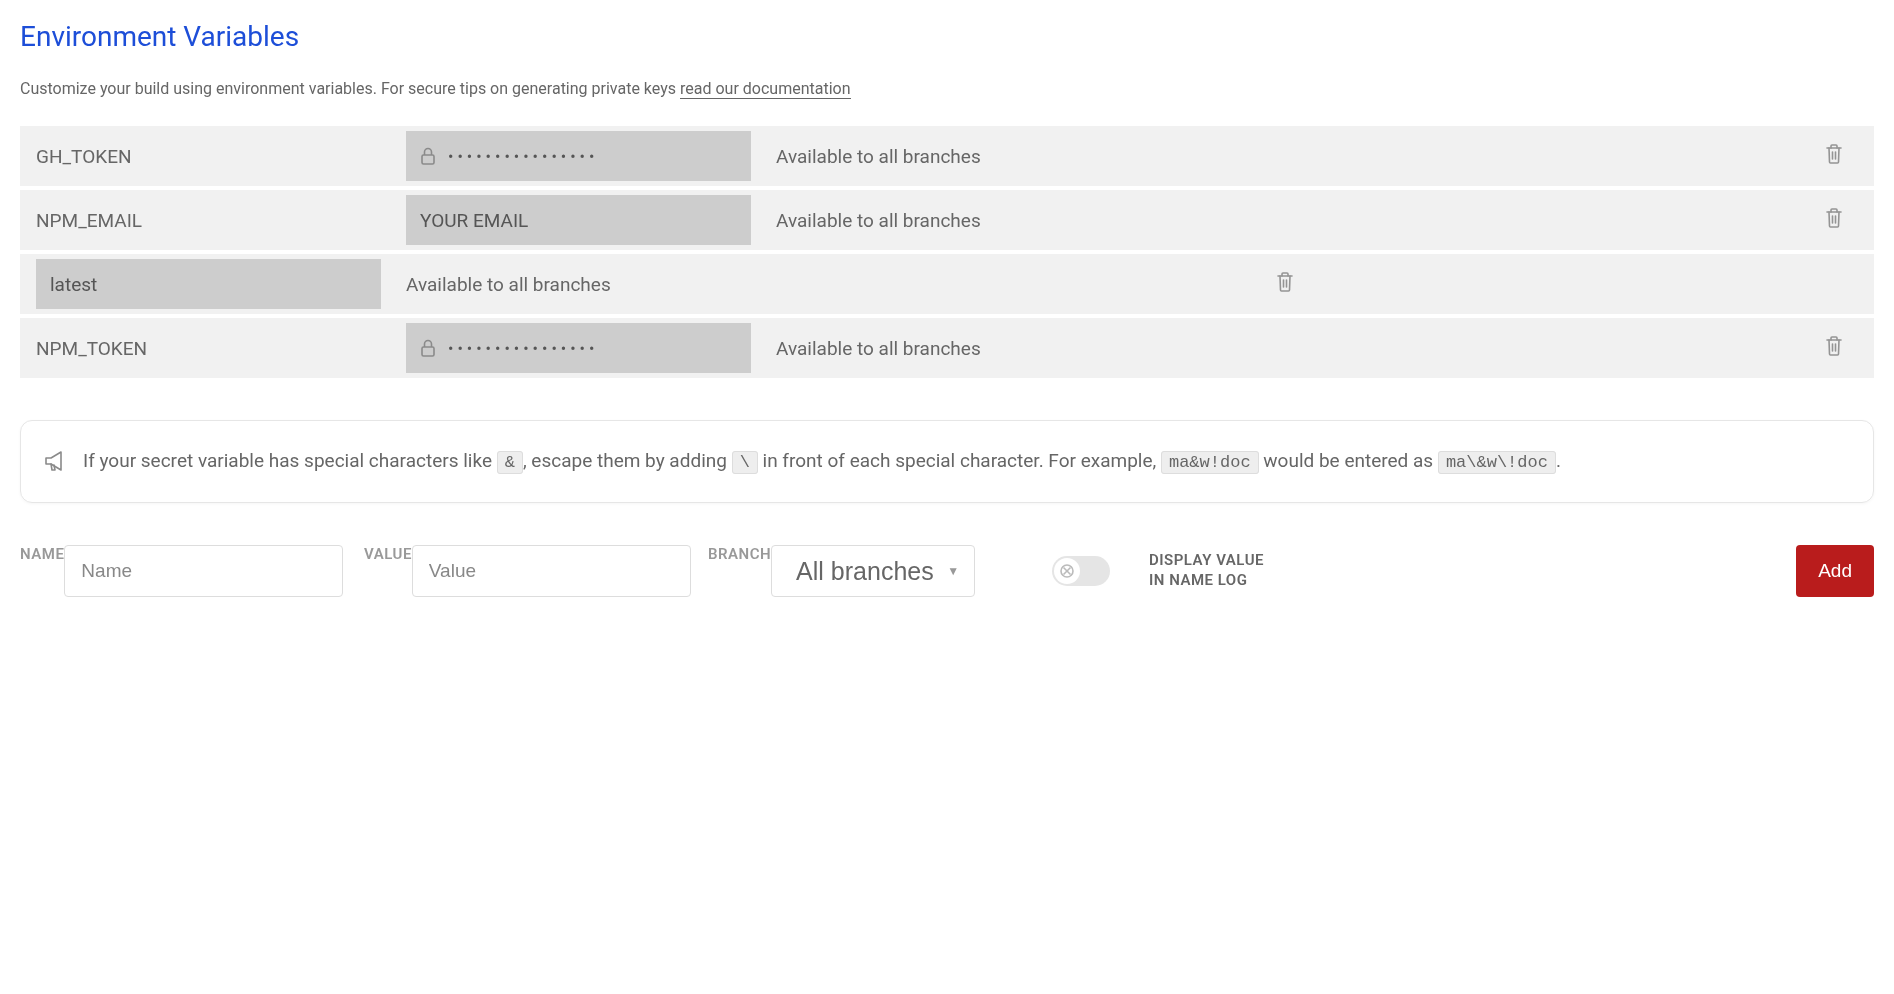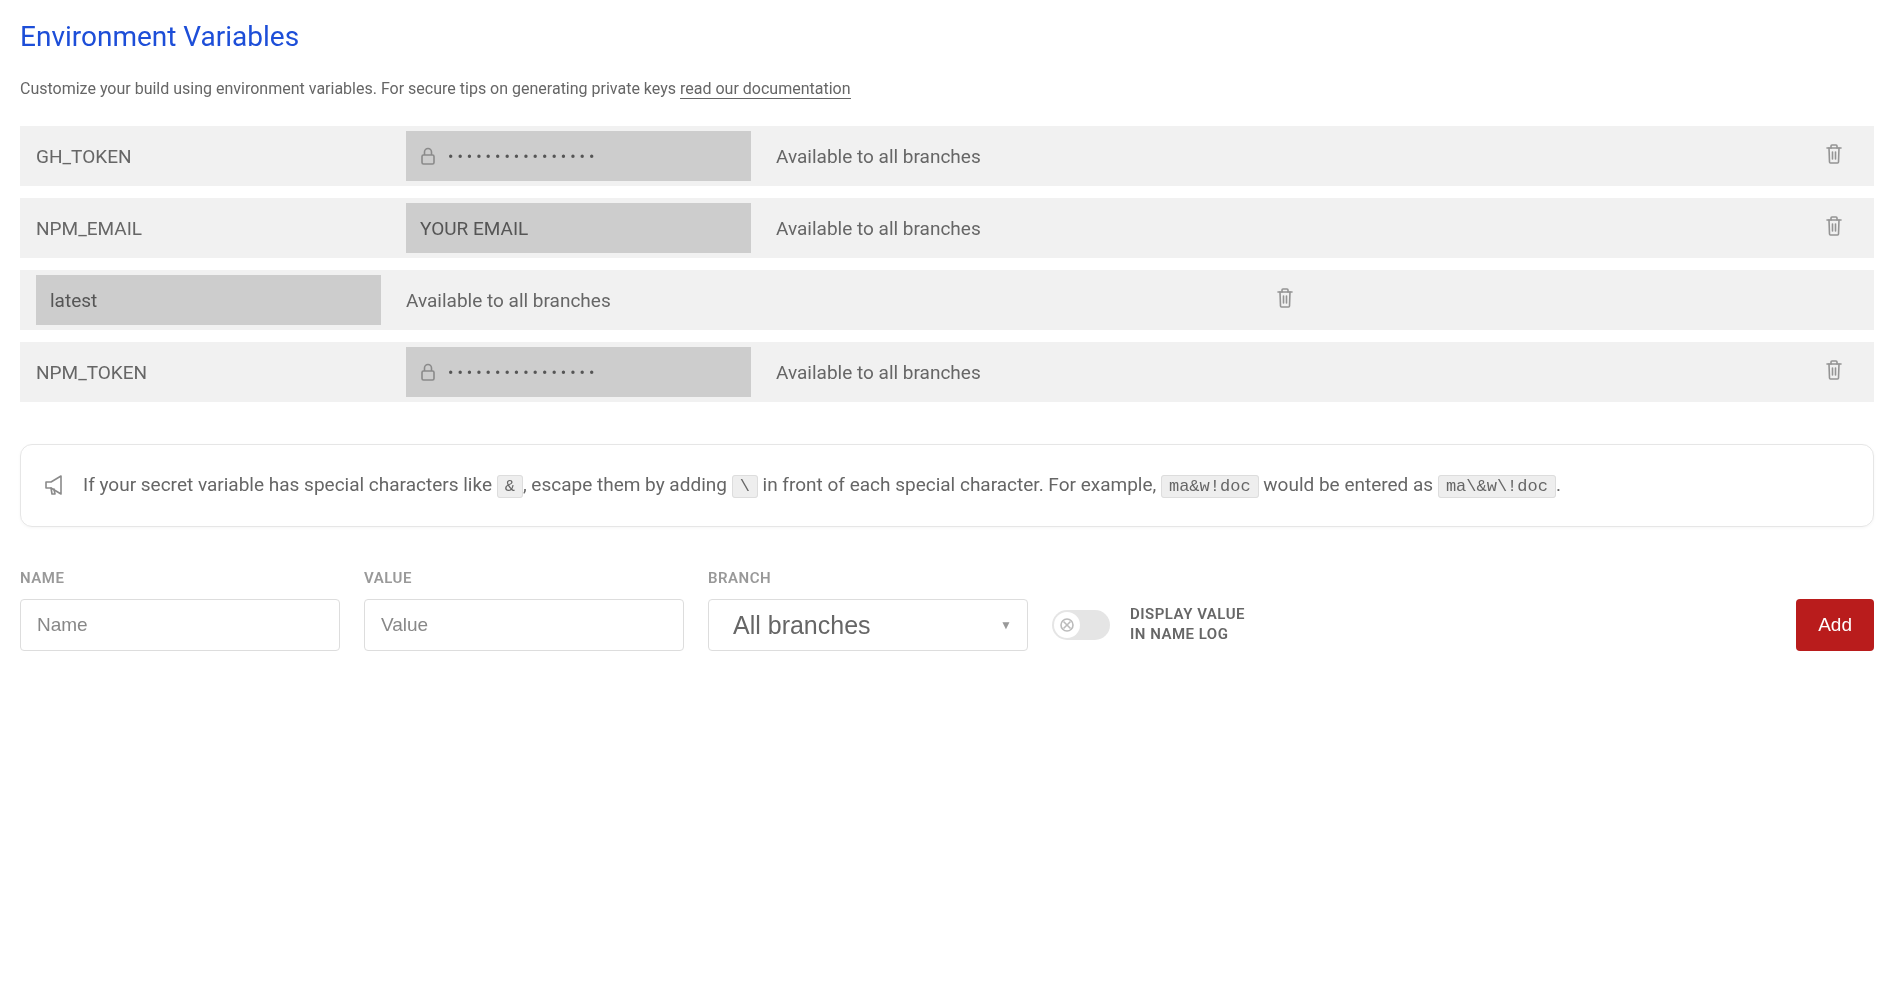--- a/index.html
+++ b/index.html
@@ -22,21 +22,21 @@
     }
     .description .link {
       color: #666;
       text-decoration: none;
       border-bottom: 1px solid #666;
       cursor: pointer;
     }
     .env-list {
       display: flex;
       flex-direction: column;
-      gap: 12px;
+      gap: 4px;
       margin-bottom: 42px;
     }
     .env-row {
       background: #f1f1f1;
       display: grid;
       grid-template-columns: 370px 370px 1fr 80px;
       align-items: center;
       height: 60px;
       padding-left: 16px;
     }
@@ -106,21 +106,21 @@
       color: #666;
     }
     .form-row {
       display: grid;
       grid-template-columns: 320px 320px 320px 1fr auto;
       gap: 24px;
       align-items: end;
     }
     .form-col {
       display: flex;
-      flex-direction: column;
+      flex-direction: row;
     }
     .form-label {
       font-size: 15px;
       font-weight: 600;
       letter-spacing: 0.5px;
       color: #999;
       margin-bottom: 12px;
     }
     .text-input {
       height: 52px;
@@ -153,21 +153,21 @@
       right: 16px;
       top: 50%;
       transform: translateY(-50%);
       pointer-events: none;
       color: #999;
       font-size: 12px;
     }
     .toggle-col {
       display: flex;
       align-items: center;
-      gap: 20px;
+      gap: 39px;
       height: 52px;
     }
     .toggle {
       width: 58px;
       height: 30px;
       background: #e5e5e5;
       border-radius: 15px;
       position: relative;
       cursor: pointer;
     }

